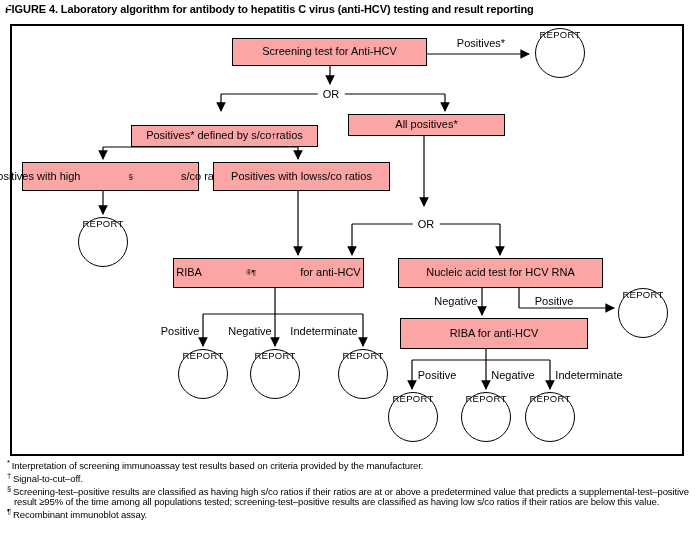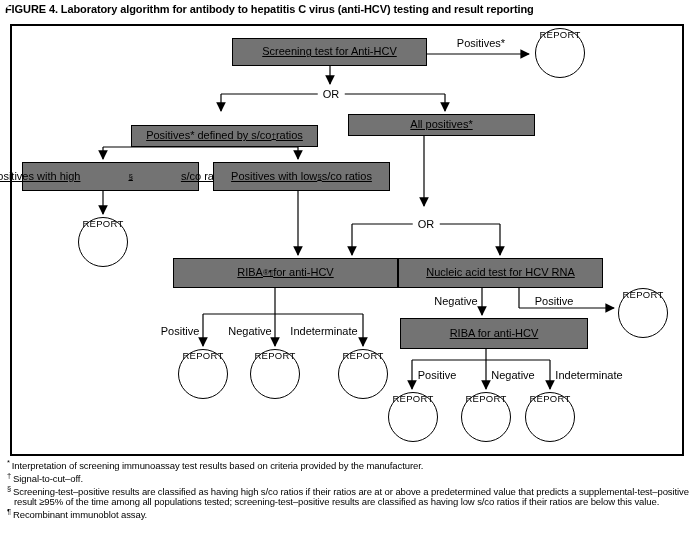--- a/index.html
+++ b/index.html
@@ -10,23 +10,23 @@
   .fig-title {
     position:absolute; left:5px; top:3px; font-size:11px; font-weight:bold;
     letter-spacing:-0.1px; white-space:nowrap;
   }
   .frame {
     position:absolute; left:10px; top:24px; width:674px; height:432px;
     border:2px solid #000; box-sizing:border-box; background:#fff;
   }
   .connectors { position:absolute; left:0; top:0; }
   .node {
-    position:absolute; box-sizing:border-box; border:1px solid #000; background:#737373;
+    position:absolute; box-sizing:border-box; border:1px solid #000; background:#fca5a5;
     display:flex; align-items:center; justify-content:center;
-    font-size:11px; text-align:center; line-height:1.05; white-space:nowrap;text-decoration:underline;
+    font-size:11px; text-align:center; line-height:1.05; white-space:nowrap;
   }
   .node sup { font-size:8px; line-height:0; }
   .terminal {
     position:absolute; width:50px; height:50px; box-sizing:border-box;
     border:1px solid #000; border-radius:50%; background:#fff;
     display:flex; align-items:flex-start; justify-content:center;
     font-size:9.5px; letter-spacing:0.3px;
   }
   .lbl {
     position:absolute; transform:translate(-50%,-50%);
@@ -102,37 +102,37 @@
   <div class="node" style="left:232px; top:38px; width:195px; height:28px;">
     <span>Screening test for Anti-HCV</span>
   </div>
 
   <div class="node" style="left:131px; top:114px; width:187px; height:22px;margin-top:11px;">
     <span>Positives* defined by s/co</span>
       <sup>†</sup>
       <span> ratios</span>
   </div>
 
-  <div class="node" style="left:348px; top:114px; width:187px; height:22px;align-items:center;">
+  <div class="node" style="left:348px; top:114px; width:157px; height:22px;align-items:center;">
     <span>All positives*</span>
   </div>
 
   <div class="node" style="left:22px; top:162px; width:177px; height:29px;gap:48px;">
     <span>Positives with high</span>
       <sup>§</sup>
       <span> s/co ratios</span>
   </div>
 
   <div class="node" style="left:213px; top:162px; width:177px; height:29px;justify-content:center;">
     <span>Positives with low</span>
       <sup>§</sup>
       <span> s/co ratios</span>
   </div>
 
-  <div class="node" style="left:173px; top:258px; width:225px; height:30px;">
+  <div class="node" style="left:173px; top:258px; width:191px; height:30px;gap:44px;">
     <span>RIBA</span>
       <sup>®¶</sup>
       <span> for anti-HCV</span>
   </div>
 
   <div class="node" style="left:398px; top:258px; width:205px; height:30px;">
     <span>Nucleic acid test for HCV RNA</span>
   </div>
 
   <div class="node" style="left:400px; top:318px; width:188px; height:31px;">

